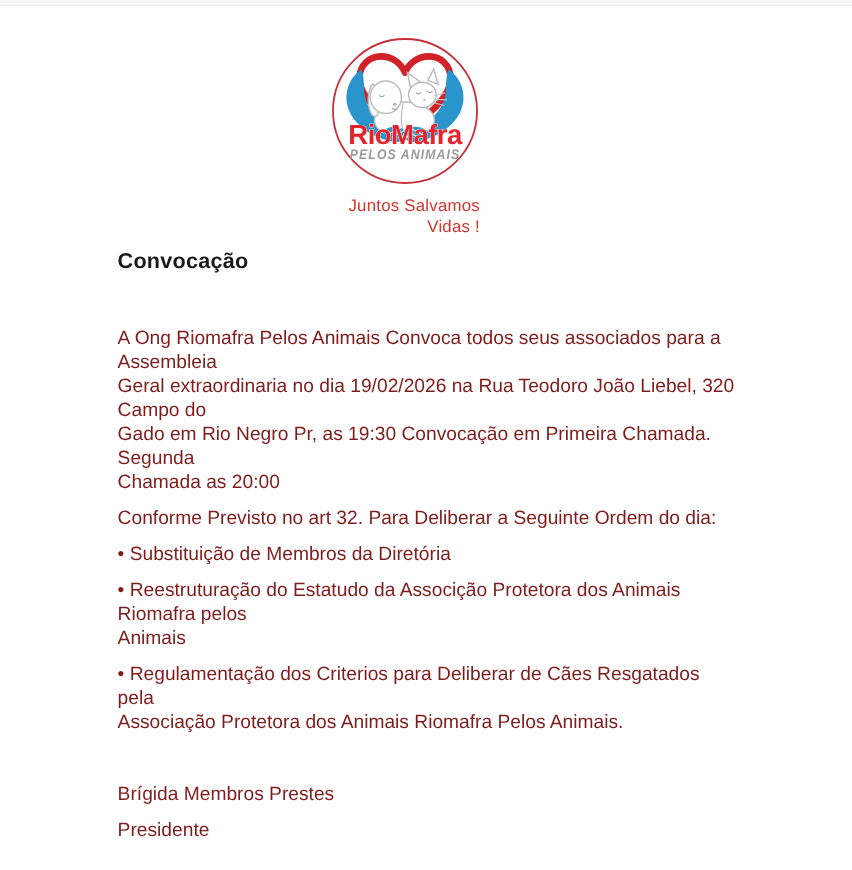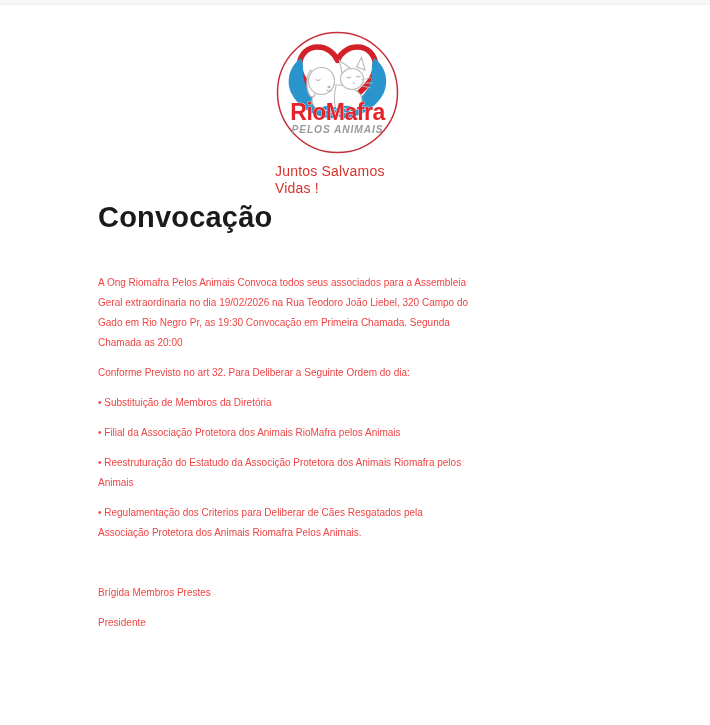--- a/index.html
+++ b/index.html
@@ -12,46 +12,46 @@
     overflow: hidden;
   }
   .top-edge {
     height: 4px;
     background: #f7f7f7;
     border-bottom: 1px solid #f1f1f1;
   }
   .logo-block {
     width: 125px;
     margin: 25px 0 0 275px;
-    text-align: left;
+    text-align: right;
   }
   .logo-svg { width: 125px; height: 125px; display: block; }
   .slogan {
     margin-top: 8px;
     font-size: 14px;
     font-weight: normal;
     line-height: 17px;
     color: #d5342c;
     white-space: pre-line;
     letter-spacing: 0.2px;
   }
   .content { margin: 0 96px 0 98px; }
   .doc-title {
-    font-size: 29px;
+    font-size: 18px;
     line-height: 28px;
     font-weight: 700;
     color: #1a1a1a;
     margin: 6px 0 42px 0;
     letter-spacing: 0.2px;
   }
   .para {
-    font-size: 10px;
+    font-size: 16px;
     line-height: 20px;
     margin: 0 0 10px 0;
-    color: #ef4444;
+    color: #7f1d1d;
     white-space: pre-line;
   }
   .spacer { height: 20px; }
 </style>
 </head>
 <body>
 
 <div class="page">
 
   <div class="top-edge"></div>
@@ -106,21 +106,20 @@
 
   <div class="content">
     <h1 class="doc-title">Convocação</h1>
 
     <p class="para">A Ong Riomafra Pelos Animais Convoca todos seus associados para a Assembleia
 Geral extraordinaria no dia 19/02/2026 na Rua Teodoro João Liebel, 320 Campo do
 Gado em Rio Negro Pr, as 19:30 Convocação em Primeira Chamada. Segunda
 Chamada as 20:00</p>
     <p class="para">Conforme Previsto no art 32. Para Deliberar a Seguinte Ordem do dia:</p>
     <p class="para">• Substituição de Membros da Diretória</p>
-    <p class="para">• Filial da Associação Protetora dos Animais RioMafra pelos Animais</p>
     <p class="para">• Reestruturação do Estatudo da Associção Protetora dos Animais Riomafra pelos
 Animais</p>
     <p class="para">• Regulamentação dos Criterios para Deliberar de Cães Resgatados pela
 Associação Protetora dos Animais Riomafra Pelos Animais.</p>
 
     <p class="para spacer"></p>
 
     <p class="para">Brígida Membros Prestes</p>
     <p class="para">Presidente</p>
 

